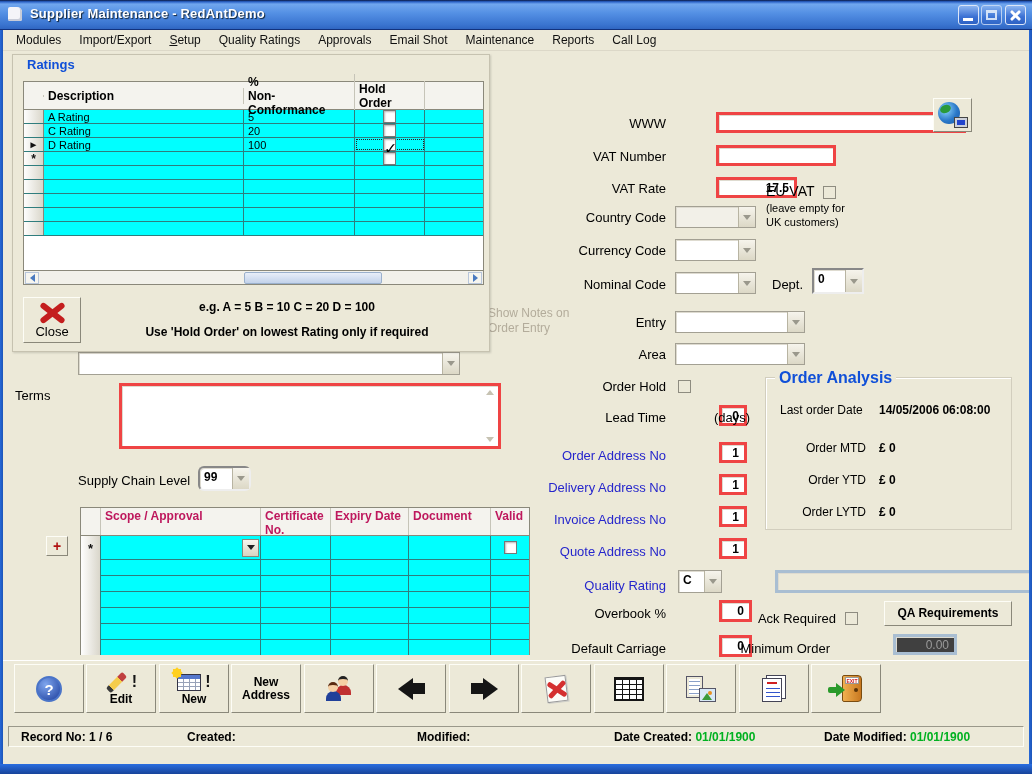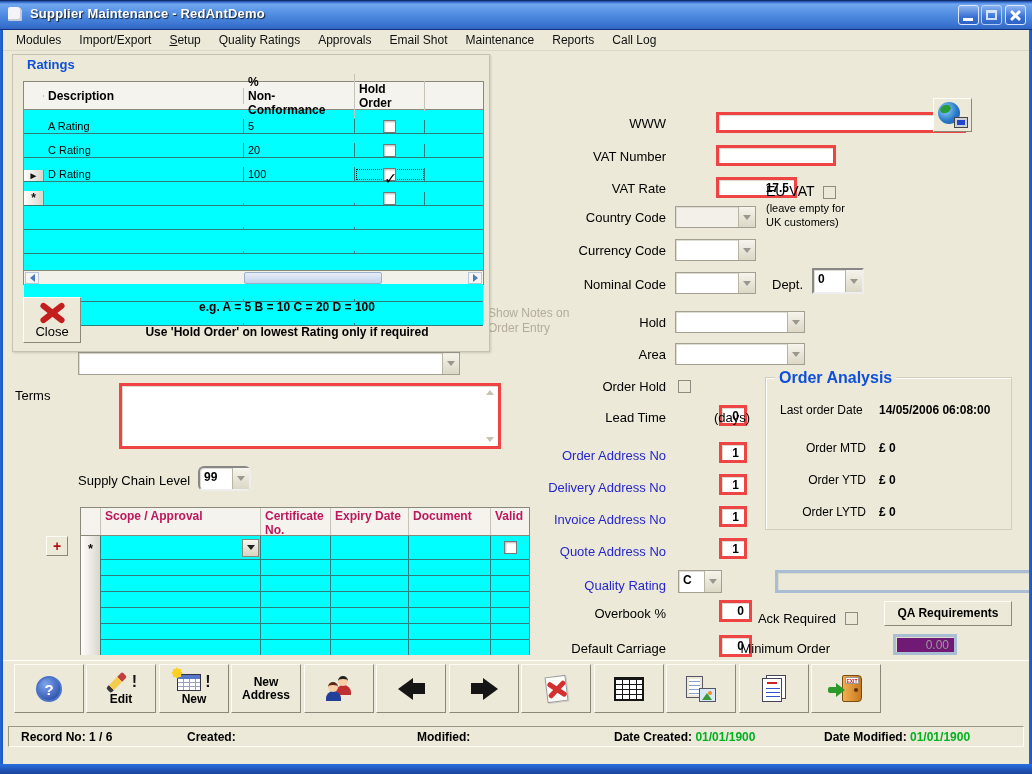--- a/index.html
+++ b/index.html
@@ -33,21 +33,21 @@
 .menu-item.u-first::first-letter { text-decoration:underline; }
 
 
 .lbl { position:absolute; font-size:13px; color:#000; }
 .lblR { position:absolute; left:520px; width:146px; text-align:right; font-size:13px; color:#000; }
 .blue { color:#2626cc; }
 .txt { position:absolute; background:#fff; border:3px solid #ef4444;
   box-shadow:inset 1px 1px 0 #dedbd0; font-size:12px; font-weight:bold; color:#000;
   display:flex; align-items:center; justify-content:flex-end; padding:0 5px;margin-left:41px; }
 .txt.left { justify-content:flex-start; }
-.txt.dis { background:#701a75; color:#9a9a9a; border-color:#a9bed2; }
+.txt.dis { background:#404040; color:#9a9a9a; border-color:#a9bed2; }
 .combo { position:absolute; background:#fff; border:1px solid #a3a093; display:flex;
   box-shadow:inset 1px 1px 0 #dedbd0; }
 .combo .val { flex:1; font-size:12px; font-weight:bold; padding:2px 4px; color:#000; }
 .combo .cbtn { width:17px; background:linear-gradient(#f6f4ec,#dcd8c6); border-left:1px solid #b8b4a2;
   display:flex; align-items:center; justify-content:center; }
 .tri-dn { width:0; height:0; border-left:4px solid transparent; border-right:4px solid transparent;
   border-top:5px solid #9a988c; }
 .tri-dn.dark { border-top-color:#222; }
 .cb { position:absolute; width:13px; height:13px; background:#ece9d8; border:1px solid #8e8c80; }
 .groupbox { position:absolute; border:1px solid #d2cebe; box-shadow:inset 1px 1px 0 #fff; }
@@ -55,21 +55,21 @@
   color:#1050d8; font-size:16px; font-weight:bold; }
 
 
 .popup { position:absolute; left:12px; top:54px; width:478px; height:298px; background:#ece9d8;
   border:1px solid #c6c2b0; box-shadow:1px 1px 2px rgba(0,0,0,.15); z-index:20; }
 .popup-caption { position:absolute; left:14px; top:2px; color:#1050d8; font-size:13px; font-weight:bold; }
 .rgrid { position:absolute; left:10px; top:26px; width:461px; height:204px; background:#fff;
   border:1px solid #8a887a; }
 .rhead { display:flex; height:28px; background:#f4f3ee; border-bottom:1px solid #8a887a;align-items:center; }
 .rhead .hc { border-right:1px solid #c6c4b8; font-size:12px; font-weight:bold; padding:1px 4px; color:#000; }
-.rrow { display:flex; height:24px; background:#00ffff; border-bottom:1px solid #2f7d7d;align-items:flex-end; }
+.rrow { display:flex; height:14px; background:#00ffff; border-bottom:1px solid #2f7d7d; }
 .rh { width:20px; background:linear-gradient(90deg,#fefefe,#d9d6ca); border-right:1px solid #8a887a;
   display:flex; align-items:center; justify-content:center; font-size:10px; color:#111; }
 .cD { width:200px; } .cN { width:111px; } .cH { width:70px; } .cF { flex:1; }
 .rrow .cD,.rrow .cN { border-right:1px solid #2f7d7d; font-size:11px; padding:1px 4px; color:#000; }
 .rrow .cH { border-right:1px solid #2f7d7d; display:flex; align-items:center; justify-content:center; }
 .rrow .cH.focus { outline:1px dotted #222; outline-offset:-2px; }
 .mini-cb { position:relative; width:13px; height:13px; background:#fff; border:1px solid #777;
   box-shadow:inset 1px 1px 2px #b8b8b8; }
 .hscroll { position:absolute; left:0; right:0; bottom:0; height:14px; background:#f2f1ea;
   border-top:1px solid #8a887a; }
@@ -261,21 +261,21 @@
   <div class="combo" style="left:812px;top:268px;width:52px;height:26px;border-width:2px;border-color:#888 #eee #eee #888;">
     <div class="val">0</div>
       <div class="cbtn">
         <div class="tri-dn"></div>
       </div>
   </div>
 
   <div class="lbl graytext" style="left:488px;top:306px;font-size:12px;">Show Notes on</div>
   <div class="lbl graytext" style="left:488px;top:321px;font-size:12px;">Order Entry</div>
 
-  <div class="lblR" style="top:315px;">Hold</div>
+  <div class="lblR" style="top:315px;">Entry</div>
   <div class="combo" style="left:675px;top:311px;width:130px;height:22px;">
     <div class="val"></div>
       <div class="cbtn">
         <div class="tri-dn"></div>
       </div>
   </div>
 
   <div class="lblR" style="top:347px;">Area</div>
   <div class="combo" style="left:675px;top:343px;width:130px;height:22px;">
     <div class="val"></div>

